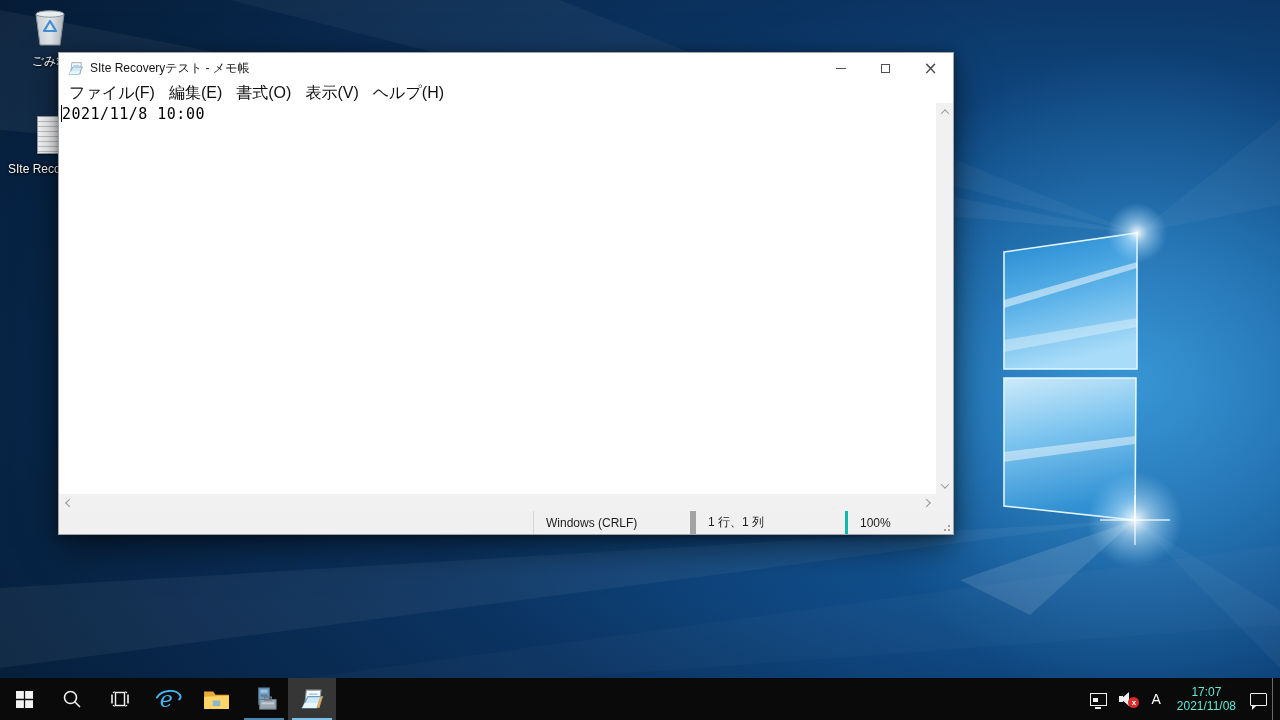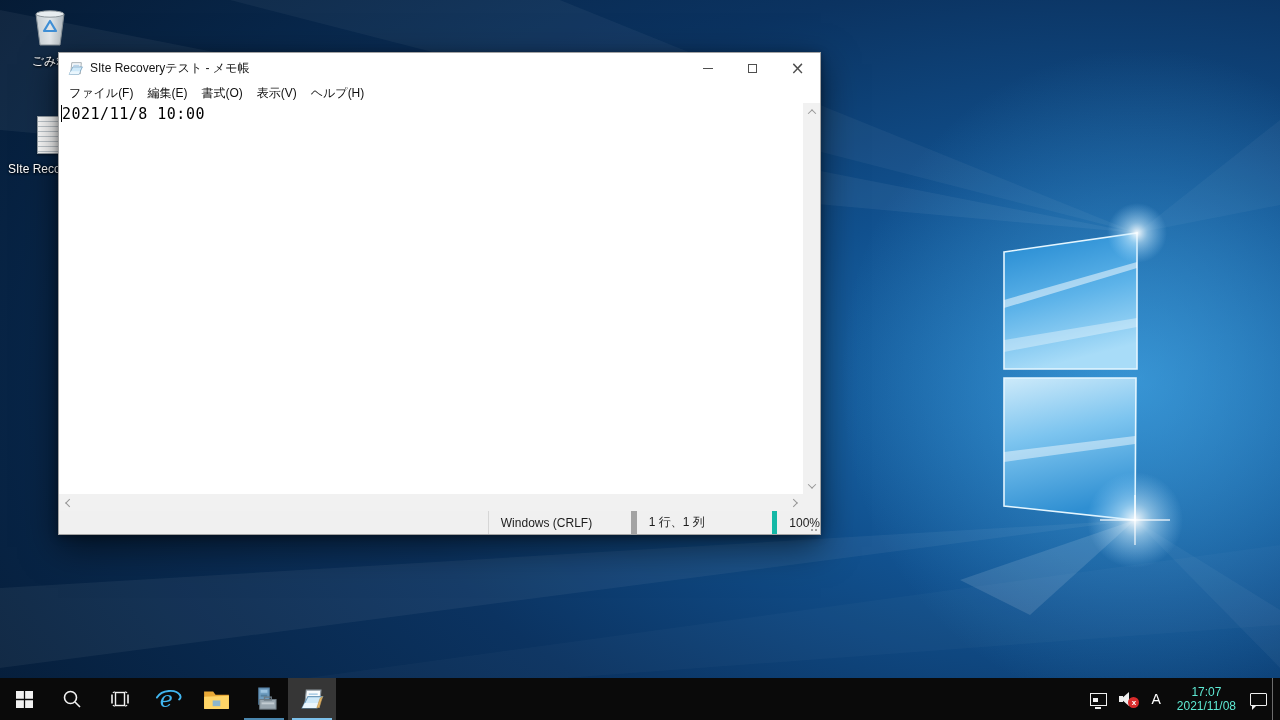--- a/index.html
+++ b/index.html
@@ -19,36 +19,36 @@
   .page-art { width:22px; height:38px; margin:0 auto; background:
       repeating-linear-gradient(#ffffff 0 4px, #c3cbd1 4px 5px);
       background-color:#fff; border:1px solid #98a1a8; box-shadow:0 1px 2px rgba(0,0,0,.4); }
   #site-recovery-file .icon-label { margin-top:8px; text-align:left; margin-left:-22px; }
 
   
   #watermark { position:absolute; right:6px; bottom:44px; z-index:1; text-align:right;
       color:rgba(240,247,252,.92); font-size:13px; line-height:18px; }
 
   
-  #notepad-window { position:absolute; left:58px; top:52px; width:763px; height:483px;
+  #notepad-window { position:absolute; left:58px; top:52px; width:896px; height:483px;
       background:#0f766e; border:1px solid #a3a3a3; z-index:10;
       box-shadow:0 12px 34px rgba(0,0,0,.55), 0 2px 8px rgba(0,0,0,.35); }
   .titlebar { position:absolute; left:0; top:0; right:0; height:30px; background:#fff;
       display:flex; align-items:center; padding-left:8px; }
   .titlebar .app-icon { width:17px; height:17px; margin-right:6px; flex:0 0 auto; }
   .title-text { font-size:12px; color:#141414; white-space:nowrap; }
   .win-buttons { margin-left:auto; display:flex; height:100%; }
   .win-btn { width:45px; height:100%; display:flex; align-items:center; justify-content:center; }
   .glyph-min { width:10px; height:1px; background:#4f4f4f; display:block; }
   .glyph-max { width:9px; height:9px; border:1px solid #4f4f4f; display:block; }
   .glyph-close { font-size:17px; color:#4f4f4f; line-height:1; font-family:"DejaVu Sans",sans-serif; }
 
   .menubar { position:absolute; left:0; top:30px; right:0; height:20px; background:#fff;
       display:flex; align-items:center; padding-left:3px; }
-  .menu-item { font-size:12px; color:#101010; padding:2px 7px; white-space:nowrap; }
+  .menu-item { font-size:16px; color:#101010; padding:2px 7px; white-space:nowrap; }
 
   .text-area { position:absolute; left:0; top:50px; right:17px; bottom:40px; background:#fff; overflow:hidden; }
   .doc-text { position:absolute; left:3px; top:2px; font-family:"DejaVu Sans Mono","Liberation Mono",monospace;
       font-size:15px; letter-spacing:.5px; color:#000; white-space:pre; }
   .caret { position:absolute; left:2px; top:2px; width:1px; height:17px; background:#000; }
 
   .vscroll { position:absolute; top:50px; right:0; width:17px; bottom:40px; background:#f1f1f1; }
   .hscroll { position:absolute; left:0; right:0; bottom:23px; height:17px; background:#f1f1f1; display:flex; }
   .scroll-btn { width:17px; height:17px; display:flex; align-items:center; justify-content:center; flex:0 0 auto; }
   .vscroll .scroll-btn { position:absolute; left:0; }
@@ -59,21 +59,21 @@
   .chev.down  { border-right-width:1.5px; border-bottom-width:1.5px; transform:rotate(45deg) translate(-1px,-1px); }
   .chev.left  { border-left-width:1.5px; border-bottom-width:1.5px; transform:rotate(45deg) translate(1px,-1px); }
   .chev.right { border-right-width:1.5px; border-top-width:1.5px; transform:rotate(45deg) translate(-1px,1px); }
 
   .statusbar { position:absolute; left:0; right:0; bottom:0; height:23px; background:#f0f0f0;
       display:flex; align-items:center; font-size:12px; color:#1c1c1c; }
   .status-seg { height:100%; display:flex; align-items:center; padding-left:12px; white-space:nowrap; }
   .seg-spacer { width:474px; }
   .seg-eol { width:157px; border-left:1px solid #d6d6d6; }
   .seg-pos { width:155px; border-left:6px solid #a3a3a3; }
-  .seg-zoom { flex:1; border-left:5px solid #14b8a6; position:relative; }
+  .seg-zoom { flex:1; border-left:3px solid #14b8a6; position:relative; }
   .resize-grip { position:absolute; right:3px; bottom:3px; width:2px; height:2px; background:#a3a3a3;
       box-shadow:-4px 0 #a3a3a3, 0 -4px #a3a3a3; }
 
   
   #taskbar { position:absolute; left:0; right:0; bottom:0; height:42px; background:#0a0a0a;
       z-index:50; display:flex; align-items:stretch; }
   .tb-btn { width:48px; display:flex; align-items:center; justify-content:center; position:relative; flex:0 0 auto; }
   .tb-btn.active { background:#363636; }
   .tb-underline { position:absolute; left:4px; right:4px; bottom:0; height:2px; }
   .tray { margin-left:auto; display:flex; align-items:center; height:100%; }

